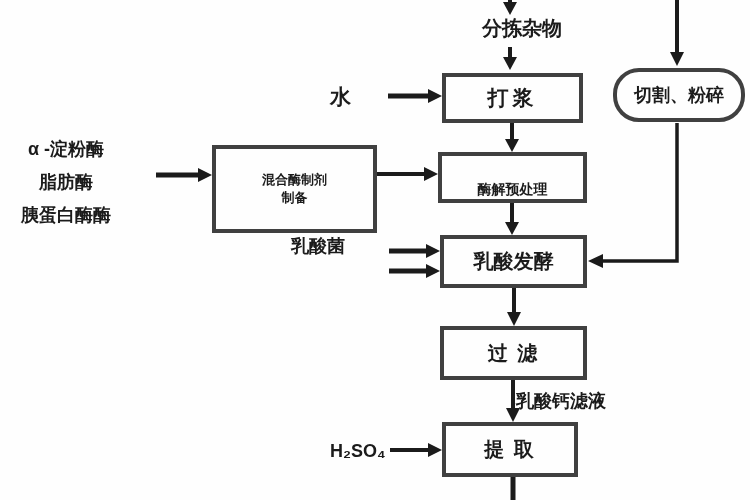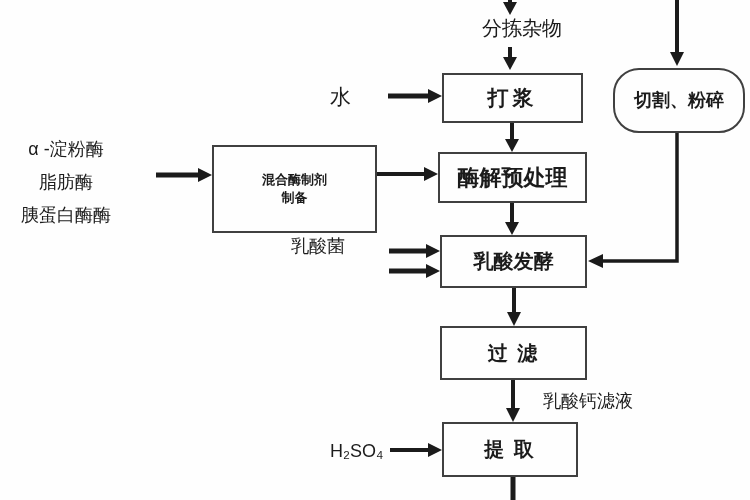--- a/index.html
+++ b/index.html
@@ -17,33 +17,33 @@
     color: #1b1b1b;
   }
   #arrow-layer {
     position: absolute;
     left: 0; top: 0;
     width: 750px; height: 500px;
   }
   .node {
     position: absolute;
     box-sizing: border-box;
-    border: 2px solid #404040;
+    border: 4px solid #404040;
     background: #fefefe;
     display: flex;
     flex-direction: column;
     align-items: center;
     justify-content: center;
     font-weight: bold;
     text-align: center;
     line-height: 1.35;
   }
   .flabel {
     position: absolute;
-    font-weight: normal;
+    font-weight: bold;
     white-space: nowrap;
   }
   .center { text-align: center; }
 </style>
 </head>
 <body>
 
 <div id="canvas">
 
   <svg id="arrow-layer" viewBox="0 0 750 500" xmlns="http://www.w3.org/2000/svg" stroke="#1b1b1b" fill="#1b1b1b">
@@ -120,30 +120,30 @@
 
     <g>
       <line x1="513" y1="477" x2="513" y2="500" stroke-width="5"></line>
     </g>
   </svg>
 
   <div class="node" style="left:442px; top:73px; width:141px; height:50px; font-size:21px; letter-spacing:4px;">
     <span>打浆</span>
   </div>
 
-  <div class="node" style="left:613px; top:68px; width:132px; height:65px; font-size:18px;border-radius:26px;">
+  <div class="node" style="left:613px; top:68px; width:132px; height:54px; font-size:18px;border-radius:26px;">
     <span>切割、粉碎</span>
   </div>
 
   <div class="node" style="left:212px; top:133px; width:165px; height:88px; font-size:13px;margin-top:12px;">
     <span>混合酶制剂</span>
     <span>制备</span>
   </div>
 
-  <div class="node" style="left:438px; top:152px; width:149px; height:51px; font-size:22px;">
+  <div class="node" style="left:438px; top:152px; width:149px; height:51px; font-size:14px;justify-content:flex-end;">
     <span>酶解预处理</span>
   </div>
 
   <div class="node" style="left:440px; top:235px; width:147px; height:53px; font-size:20px;">
     <span>乳酸发酵</span>
   </div>
 
   <div class="node" style="left:440px; top:326px; width:147px; height:54px; font-size:20px; letter-spacing:2px;">
     <span>过 滤</span>
   </div>
@@ -164,21 +164,21 @@
     <div>α -淀粉酶</div>
     <div>脂肪酶</div>
     <div>胰蛋白酶酶</div>
   </div>
 
   <div class="flabel center" style="left:272px; top:234px; width:92px; font-size:18px;">
     <span>乳酸菌</span>
   </div>
 
 
-  <div class="flabel" style="left:516px; top:389px; font-size:18px;padding-left:27px;">
+  <div class="flabel" style="left:516px; top:389px; font-size:18px;">
     <span>乳酸钙滤液</span>
   </div>
 
   <div class="flabel" style="left:330px; top:441px; font-size:18px;">
     <span>H₂SO₄</span>
   </div>
 
 </div>
 
 </body></html>

